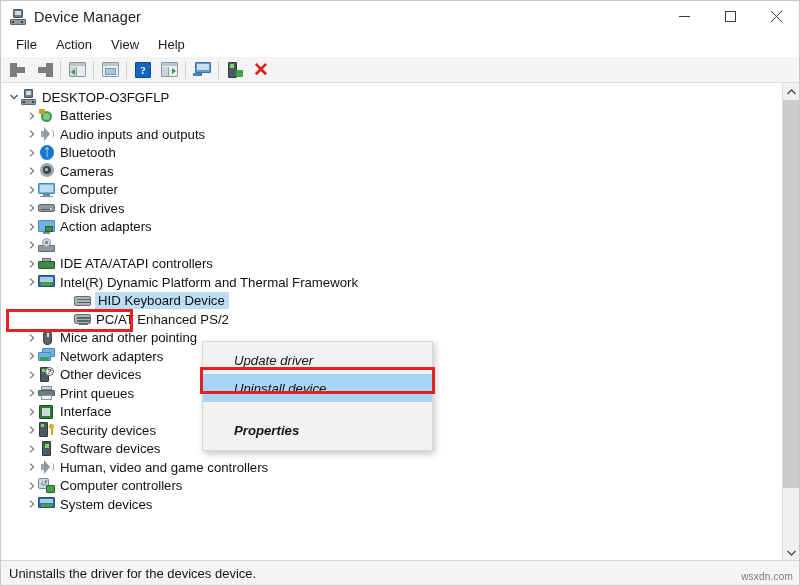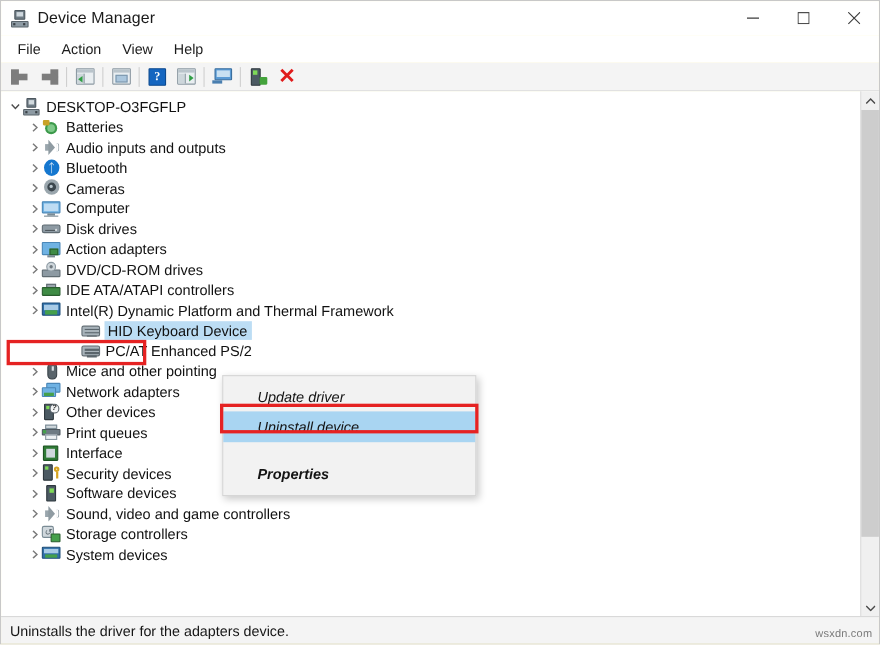--- a/index.html
+++ b/index.html
@@ -4,21 +4,21 @@
 <style>
   html,body{margin:0;padding:0;}
   body{
     width:800px;height:586px;overflow:hidden;
     background:#ffffff;
     font-family:"Liberation Sans", sans-serif;
     -webkit-font-smoothing:antialiased;
   }
   .window{
     position:relative;width:800px;height:586px;
-    background:#fef9c3;
+    background:#000000;
     border:1px solid #c8c8c8;
     box-sizing:border-box;
   }
 
   
   .titlebar{
     position:absolute;left:0;top:0;width:798px;height:31px;
     background:#ffffff;
     display:flex;align-items:center;
   }
@@ -489,21 +489,20 @@
               <path d="M1 0.6 L4.6 4 L1 7.4" fill="none" stroke="#7a7a7a" stroke-width="1.3"></path>
             </svg>
           </span>
           <span class="ico">
             <span class="i-dvd">
               <i class="b"></i>
               <i class="c"></i>
               <i class="c2"></i>
             </span>
           </span>
-          <span class="label">DVD/CD-ROM drives</span>
         </div>
         <div class="row lv1">
           <span class="chev">
             <svg width="6" height="8" viewBox="0 0 6 8">
               <path d="M1 0.6 L4.6 4 L1 7.4" fill="none" stroke="#7a7a7a" stroke-width="1.3"></path>
             </svg>
           </span>
           <span class="ico">
             <span class="i-ide">
               <i class="c"></i>
@@ -656,36 +655,36 @@
               <path d="M1 0.6 L4.6 4 L1 7.4" fill="none" stroke="#7a7a7a" stroke-width="1.3"></path>
             </svg>
           </span>
           <span class="ico">
             <span class="i-spk">
               <i class="bx"></i>
               <i class="cn"></i>
               <i class="w1"></i>
             </span>
           </span>
-          <span class="label">Sound, video and game controllers</span>
+          <span class="label">Human, video and game controllers</span>
         </div>
         <div class="row lv1">
           <span class="chev">
             <svg width="6" height="8" viewBox="0 0 6 8">
               <path d="M1 0.6 L4.6 4 L1 7.4" fill="none" stroke="#7a7a7a" stroke-width="1.3"></path>
             </svg>
           </span>
           <span class="ico">
             <span class="i-stor">
               <i class="a"></i>
               <i class="arr">↺</i>
               <i class="g"></i>
             </span>
           </span>
-          <span class="label">Storage controllers</span>
+          <span class="label">Computer controllers</span>
         </div>
         <div class="row lv1">
           <span class="chev">
             <svg width="6" height="8" viewBox="0 0 6 8">
               <path d="M1 0.6 L4.6 4 L1 7.4" fill="none" stroke="#7a7a7a" stroke-width="1.3"></path>
             </svg>
           </span>
           <span class="ico">
             <span class="i-sys">
               <i class="s"></i>
@@ -717,17 +716,17 @@
     <div class="ctx-item highlight">Uninstall device</div>
     <div class="ctx-gap"></div>
     <div class="ctx-gap"></div>
     <div class="ctx-item bold">Properties</div>
   </div>
 
   <div class="redbox" id="redbox-keyboards"></div>
   <div class="redbox" id="redbox-uninstall"></div>
 
   <div class="statusbar">
-    <div class="status-text">Uninstalls the driver for the adapters device.</div>
+    <div class="status-text">Uninstalls the driver for the devices device.</div>
   </div>
   <div class="watermark">wsxdn.com</div>
 
 </div>
 
 </body></html>

